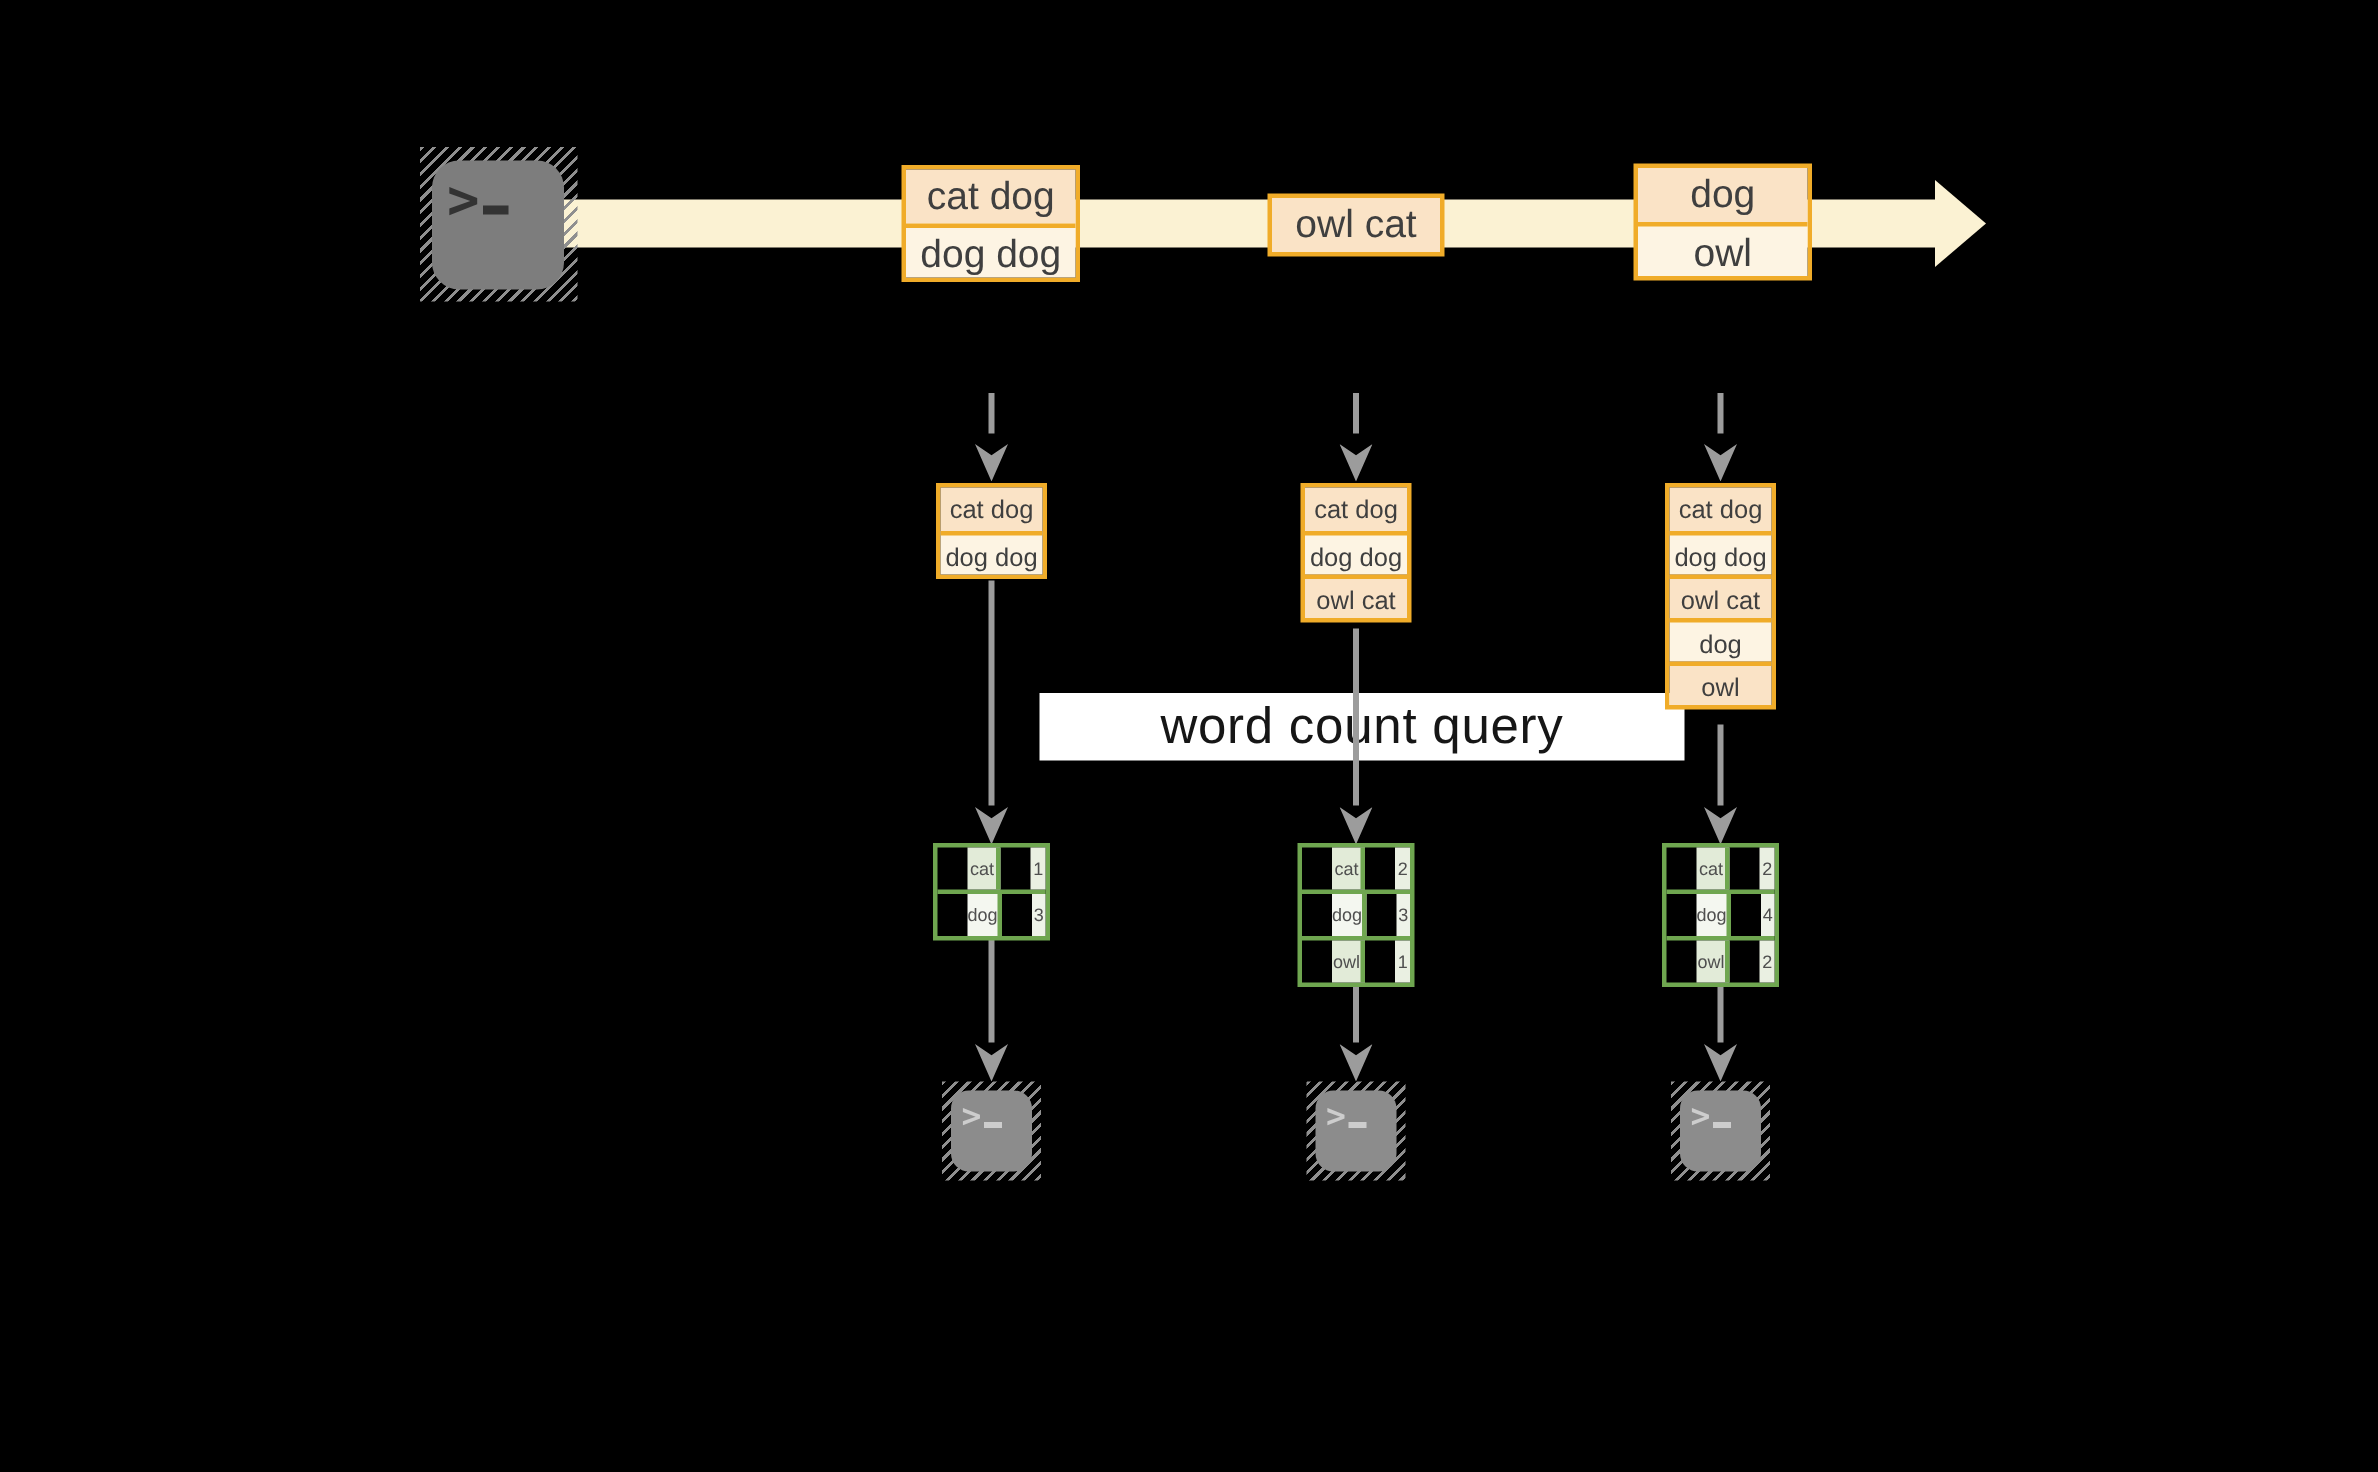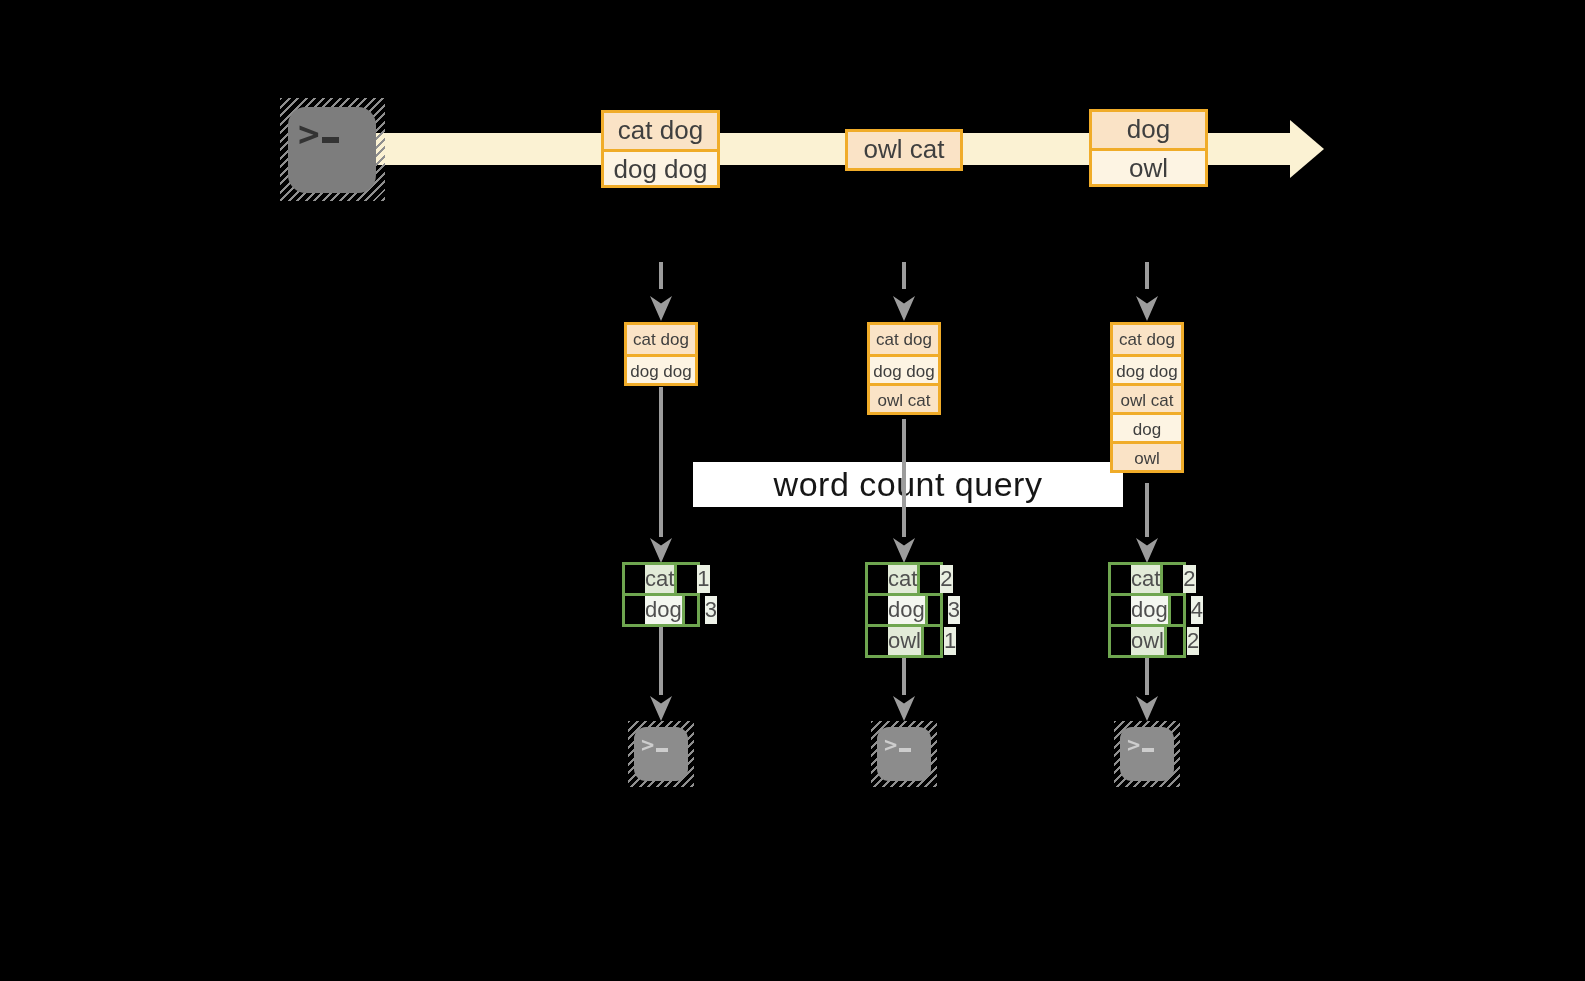--- a/index.html
+++ b/index.html
@@ -34,21 +34,21 @@
   .vline{width:4px;background:var(--gray);z-index:3;}
   .ahead{width:22px;height:25px;background:var(--gray);z-index:3;
          clip-path:polygon(50% 100%,100% 0,50% 30%,0 0);}
   
   .qbox{background:#fff;z-index:2;display:flex;align-items:center;justify-content:center;}
   .qbox span{font-size:34px;font-weight:300;color:#161616;letter-spacing:0.5px;}
   
   .gtable{border:3px solid var(--green);z-index:4;box-sizing:border-box;}
   .gtr{display:flex;height:28px;line-height:28px;}
   .gtr+.gtr{border-top:3px solid var(--green);}
-  .gtd{text-align:center;font-size:22px;color:#4F4F4F;margin-left:20px;}
+  .gtd{text-align:center;font-size:12px;color:#4F4F4F;margin-left:20px;}
   .gtd.word{width:44px;border-right:3px solid var(--green);}
   .gtd.cnt{width:22px;}
   .ra .word{background:var(--sage);} .ra .cnt{background:var(--sagelt);}
   .rb .word{background:var(--wht);}  .rb .cnt{background:var(--whtlt);}
   
   .dash{width:4px;background:var(--gray);z-index:3;}
 </style>
 </head>
 <body>
 

